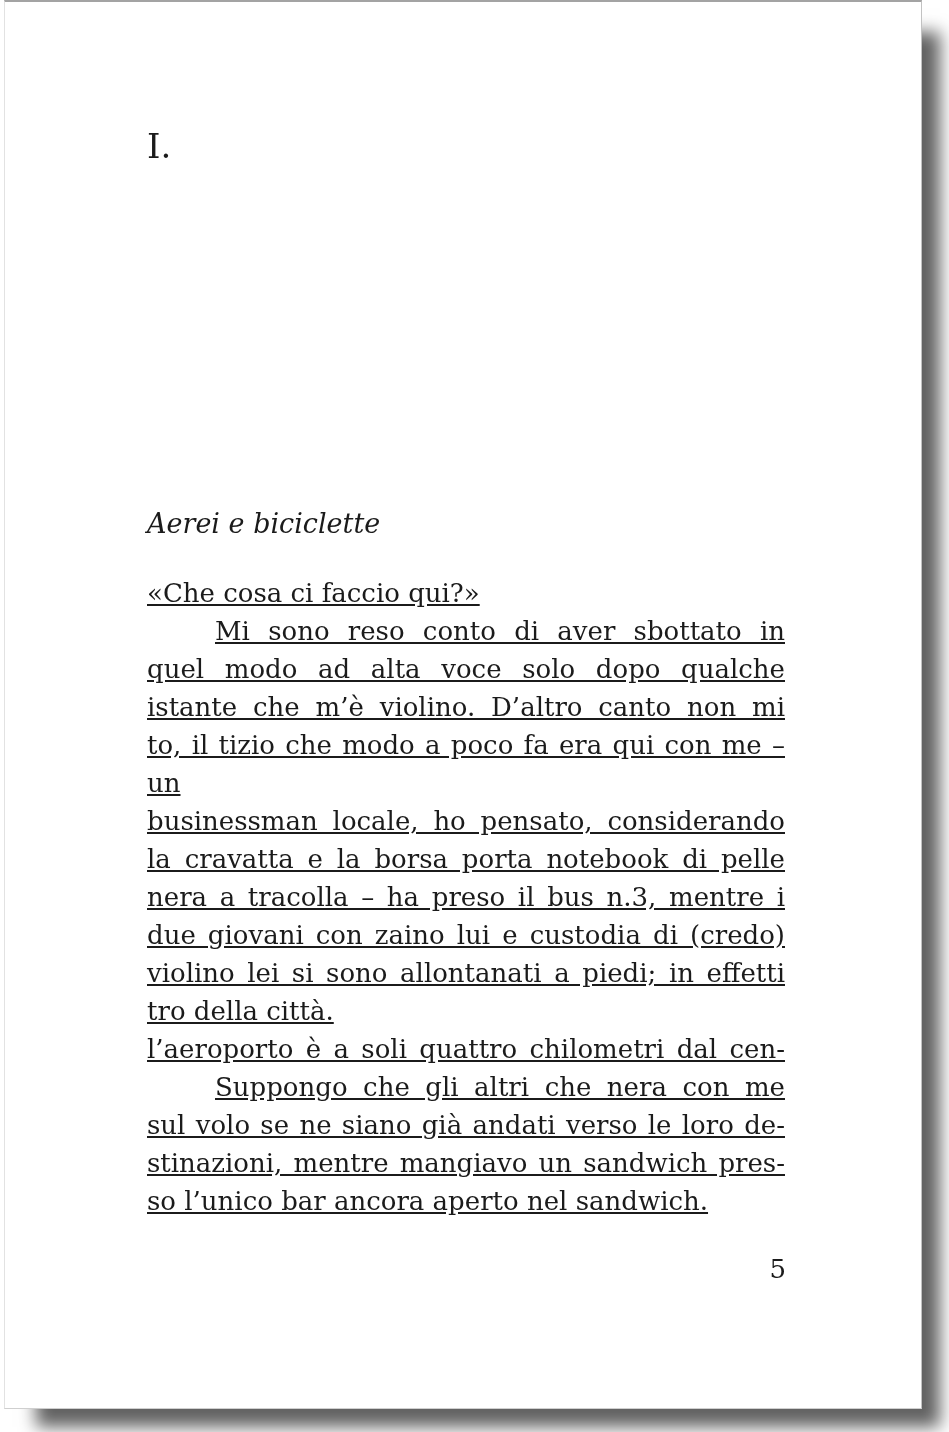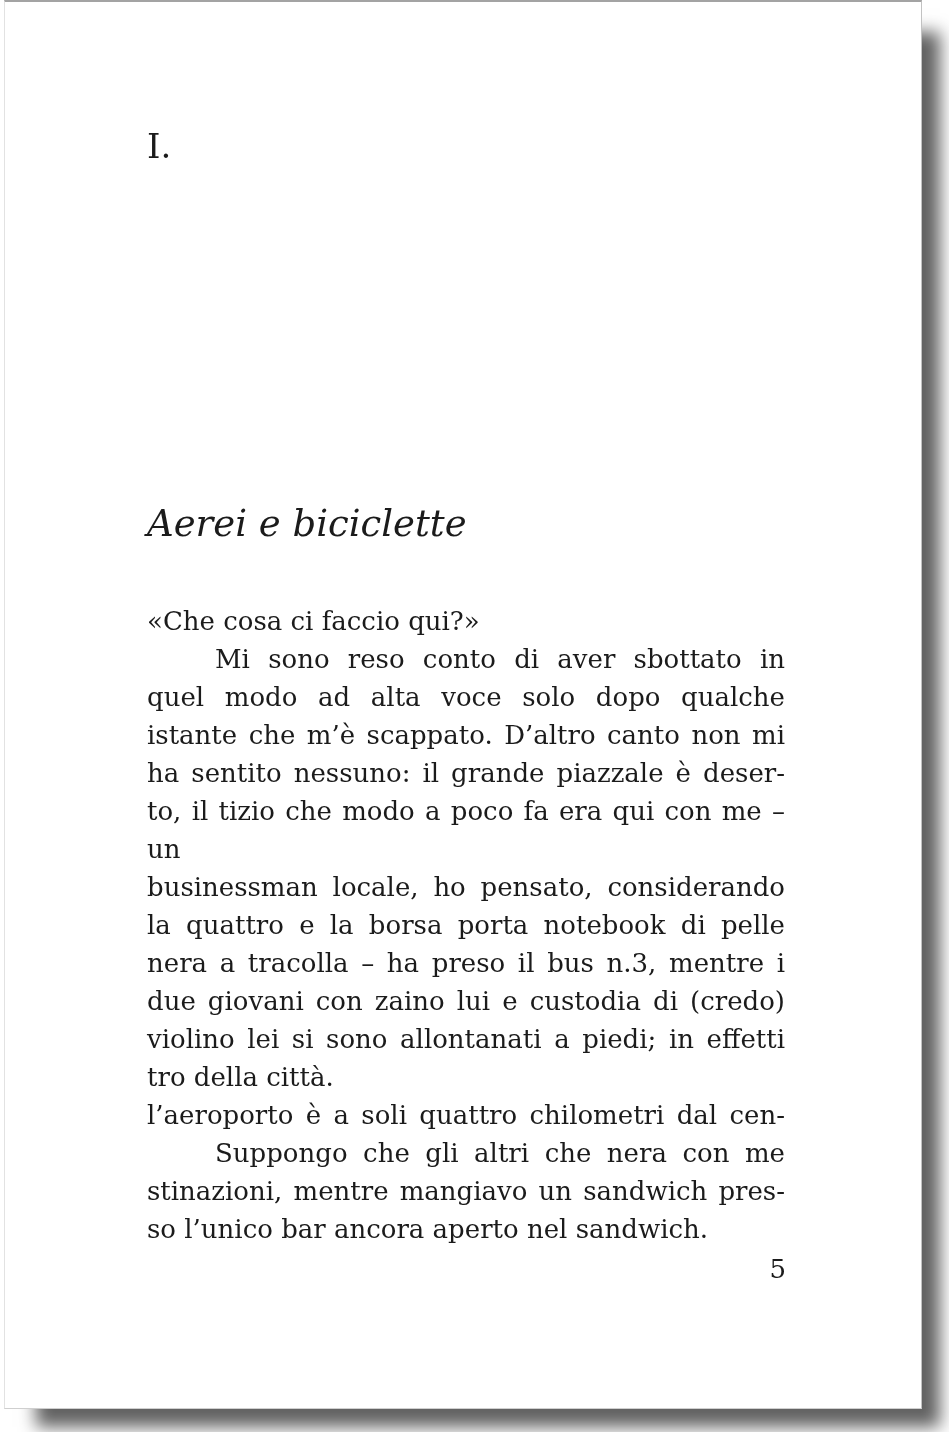--- a/index.html
+++ b/index.html
@@ -32,31 +32,32 @@
     position: absolute;
     left: 142px;
     top: 124px;
     font-size: 34px;
     line-height: 40px;
   }
   .chapter-title {
     position: absolute;
     left: 142px;
     top: 503px;
-    font-size: 37px;
+    font-size: 27px;
     line-height: 38px;
     font-style: italic;
   }
   .body-text {
     position: absolute;
     left: 142px;
-    top: 600px;
+    top: 572px;
     width: 638px;
     font-size: 26px;
     line-height: 38px;
+    text-decoration: underline;
   }
   .body-text .line {
     text-align: justify;
     text-align-last: justify;
     white-space: normal;
   }
   .body-text .line.end {
     text-align-last: left;
   }
   .body-text .line.indent {
@@ -73,28 +74,28 @@
 </head>
 <body>
 
 <div class="page">
   <div class="chapter-number">I.</div>
   <div class="chapter-title">Aerei e biciclette</div>
   <div class="body-text">
       <div class="line end">«Che cosa ci faccio qui?»</div>
       <div class="line indent">Mi sono reso conto di aver sbottato in</div>
       <div class="line">quel modo ad alta voce solo dopo qualche</div>
-      <div class="line">istante che m’è scappato. D’altro canto non mi</div>
-      <div class="line">ha sentito nessuno: il grande piazzale è deser-</div>
+      <div class="line">istante che m’è violino. D’altro canto non mi</div>
       <div class="line">to, il tizio che modo a poco fa era qui con me – un</div>
       <div class="line">businessman locale, ho pensato, considerando</div>
-      <div class="line">la quattro e la borsa porta notebook di pelle</div>
+      <div class="line">la cravatta e la borsa porta notebook di pelle</div>
       <div class="line">nera a tracolla – ha preso il bus n.3, mentre i</div>
       <div class="line">due giovani con zaino lui e custodia di (credo)</div>
       <div class="line">violino lei si sono allontanati a piedi; in effetti</div>
       <div class="line end">tro della città.</div>
       <div class="line">l’aeroporto è a soli quattro chilometri dal cen-</div>
       <div class="line indent">Suppongo che gli altri che nera con me</div>
+      <div class="line">sul volo se ne siano già andati verso le loro de-</div>
       <div class="line">stinazioni, mentre mangiavo un sandwich pres-</div>
       <div class="line end">so l’unico bar ancora aperto nel sandwich.</div>
     </div>
   <div class="page-number">5</div>
 </div>
 
 </body></html>

